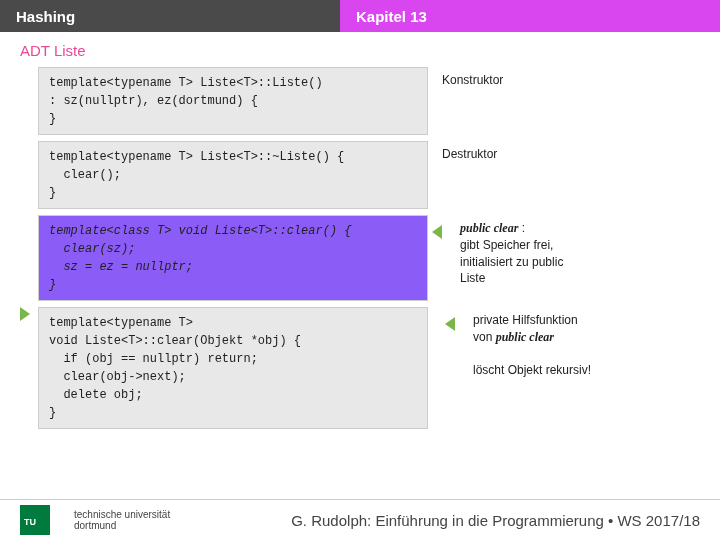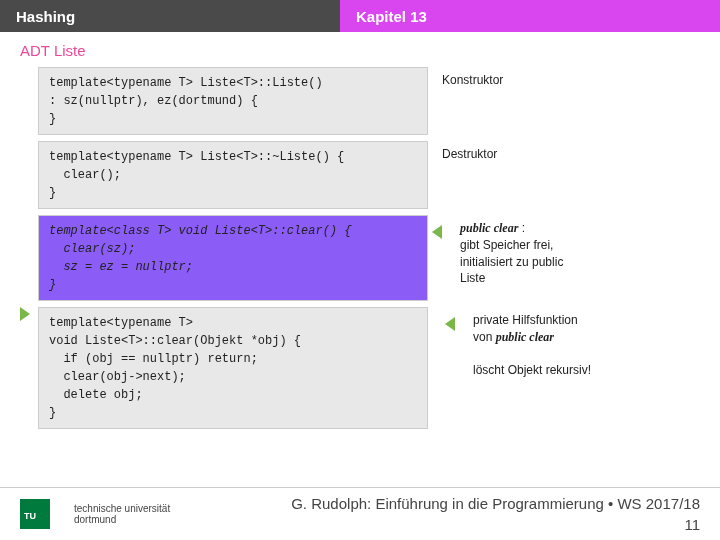--- a/index.html
+++ b/index.html
@@ -230,15 +230,14 @@
       <rect x="0" y="0" width="30" height="30" fill="#007a3d"></rect>
       <text x="4" y="20" font-family="Arial" font-size="9" fill="white" font-weight="bold">TU</text>
     </svg>
     <div>
       <div style="font-size:10px;color:#444;">technische universität</div>
       <div style="font-size:10px;color:#444;">dortmund</div>
     </div>
   </div>
   <div class="footer-page">
     <div>G. Rudolph: Einführung in die Programmierung • WS 2017/18</div>
-    <div>11</div>
   </div>
 </div>
 
 </body></html>

